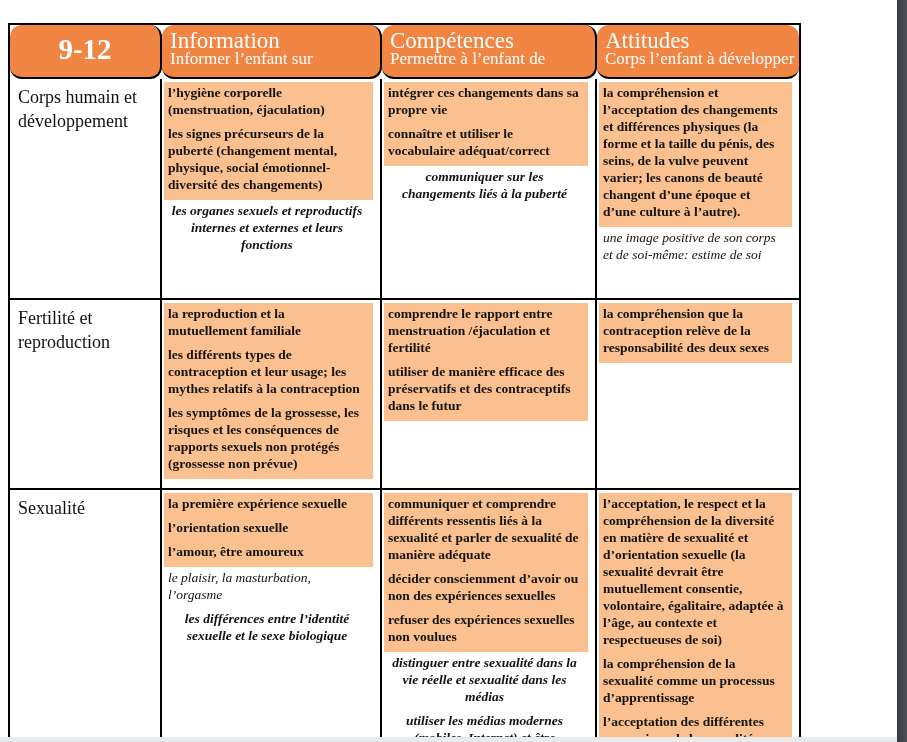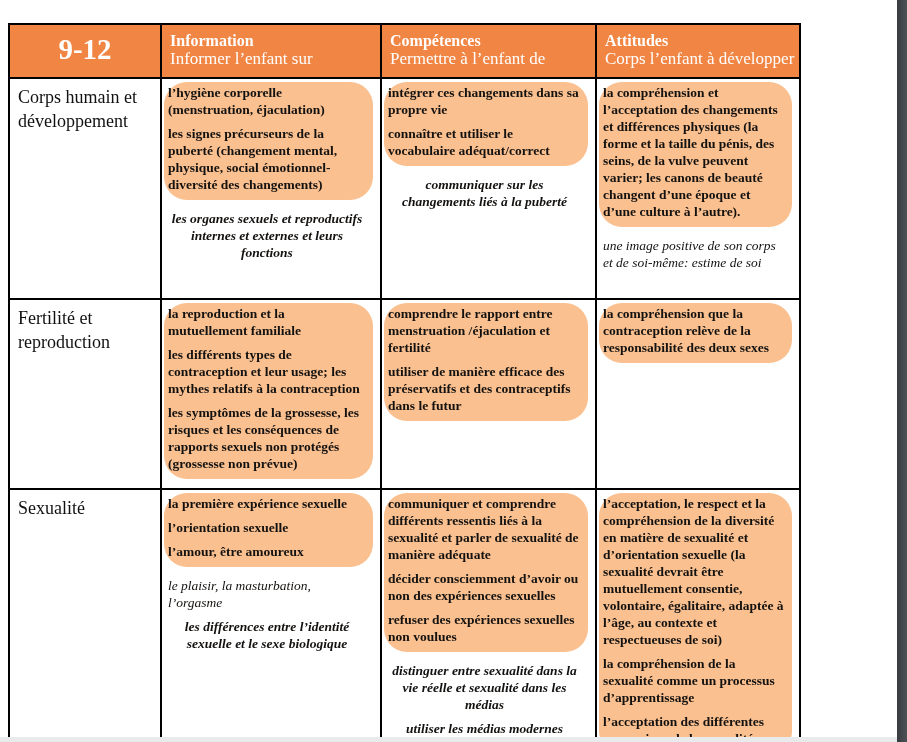--- a/index.html
+++ b/index.html
@@ -19,30 +19,30 @@
     overflow:hidden;background:#fff;
   }
   .cell{
     box-sizing:border-box;
     border-right:2px solid #000;
     border-bottom:2px solid #000;
     overflow:hidden;
   }
   .c4{border-right:none;}
   
-  .cell-header{background:#F08544;color:#fff;padding:6px 4px 0 8px;}
+  .cell-header{background:#F08544;color:#fff;padding:6px 4px 0 8px;border-radius:12px;}
   .age-cell{display:flex;align-items:center;justify-content:center;padding:0 0 4px 0;}
   .age-text{font-size:29px;font-weight:700;color:#fff;}
-  .hdr-title{font-size:16px;font-weight:700;line-height:20px;}
+  .hdr-title{font-size:23px;font-weight:400;line-height:20px;}
   .hdr-sub{font-size:17px;font-weight:400;line-height:15px;}
   
   .cell-label{background:#fff;padding:6px 4px 0 8px;font-size:18px;line-height:24px;color:#111;}
   
   .cell-content{background:#fff;padding:3px 2px 0 2px;}
-  [data-name="cell-block"]{margin:0 5px 8px 0;padding:2px 4px 0 0;border-radius:23px;}
+  [data-name="cell-block"]{margin:0 5px 0 0;padding:2px 4px 0 0;}
   .hl{background:#FAC090;}
   .plain{background:transparent;}
   [data-name="cell-paragraph"]{
     margin:0;padding:0 3px 7px 4px;
     font-size:13.5px;line-height:17px;color:#141210;
   }
   p.b{font-weight:700;}
   p.bi{font-weight:700;font-style:italic;text-align:center;}
   p.i{font-style:italic;font-weight:400;}
   p.r{font-weight:700;}

